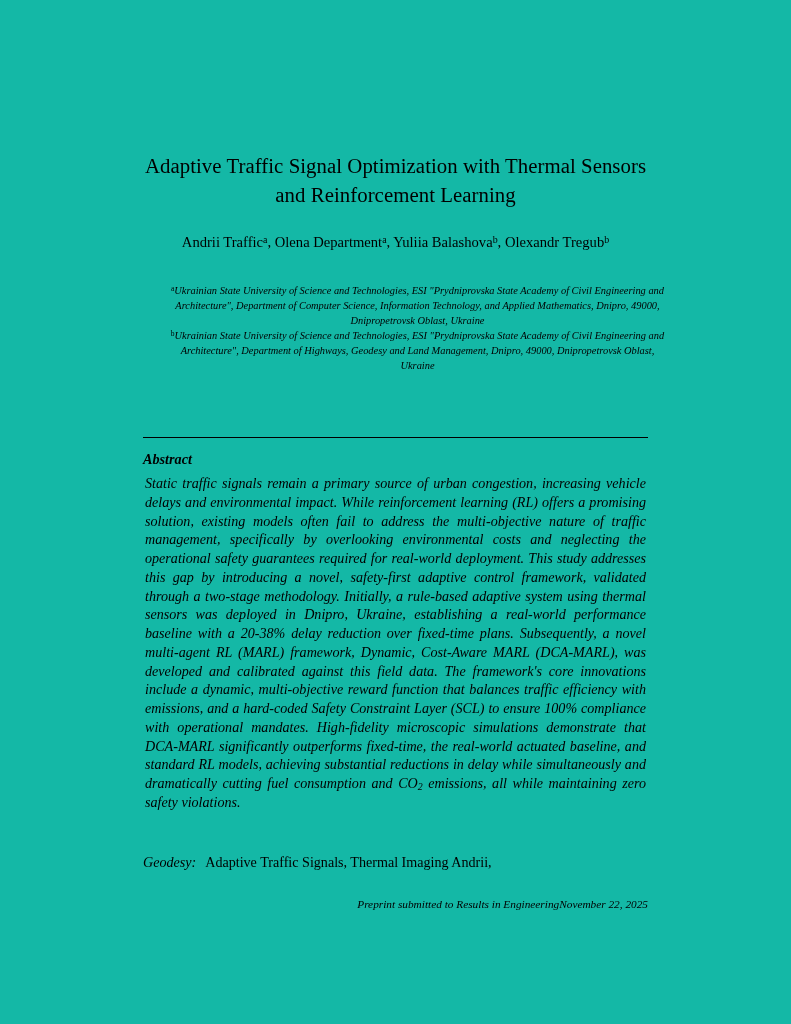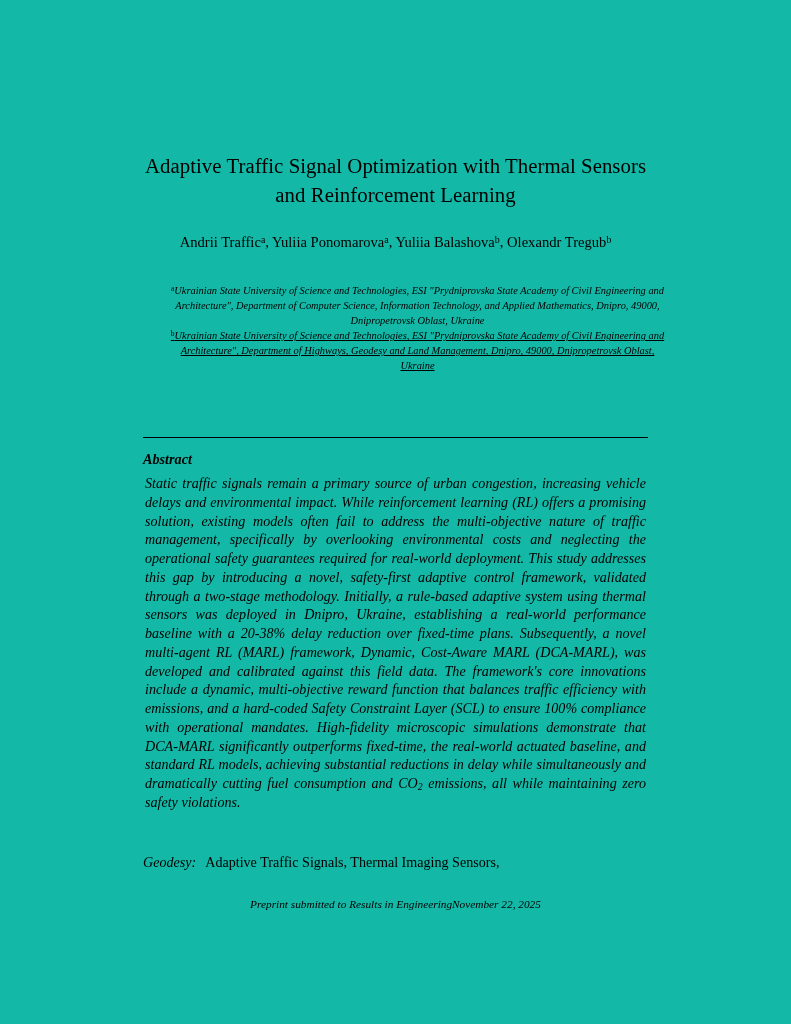--- a/index.html
+++ b/index.html
@@ -61,21 +61,21 @@
     line-height: 15.1px;
     text-align: center;
     font-style: italic;
   }
   .affil sup {
     font-size: 0.72em;
     vertical-align: 0.42em;
     line-height: 0;
     font-style: normal;
   }
-  .affil-2 { margin-top: 0px; text-decoration: underline; }
+  .affil-2 { margin-top: 0px; }
 
   
   .rule {
     position: absolute;
     left: 143px;
     width: 505px;
     height: 1px;
     background: #000000;
     top: 437px;
   }
@@ -117,51 +117,51 @@
   
   .footer {
     position: absolute;
     left: 143px;
     width: 505px;
     top: 896px;
     font-size: 11.3px;
     font-style: italic;
     line-height: 16px;
     display: flex;
-    justify-content: center;
+    justify-content: flex-end;
     align-items: baseline;
   }
 </style>
 </head>
 <body>
 
 <div class="page">
 
   <div class="col title-block">
     <div class="title">Adaptive Traffic Signal Optimization with Thermal Sensors and Reinforcement Learning</div>
   </div>
 
   <div class="col authors-block">
-    <div class="authors"><span>Andrii Traffic</span><sup>a</sup><span>, Yuliia Ponomarova</span><sup>a</sup><span>, Yuliia Balashova</span><sup>b</sup><span>, Olexandr Tregub</span><sup>b</sup></div>
+    <div class="authors"><span>Andrii Traffic</span><sup>a</sup><span>, Olena Department</span><sup>a</sup><span>, Yuliia Balashova</span><sup>b</sup><span>, Olexandr Tregub</span><sup>b</sup></div>
   </div>
 
   <div class="col affil-block">
     <div class="affil affil-1"><sup>a</sup><span>Ukrainian State University of Science and Technologies, ESI "Prydniprovska State Academy of Civil Engineering and Architecture", Department of Computer Science, Information Technology, and Applied Mathematics, Dnipro, 49000, Dnipropetrovsk Oblast, Ukraine</span></div>
     <div class="affil affil-2"><sup>b</sup><span>Ukrainian State University of Science and Technologies, ESI "Prydniprovska State Academy of Civil Engineering and Architecture", Department of Highways, Geodesy and Land Management, Dnipro, 49000, Dnipropetrovsk Oblast, Ukraine</span></div>
   </div>
 
   <div class="rule"></div>
 
   <div class="col abstract-block">
     <div class="abstract-heading">Abstract</div>
     <p class="abstract-body"><span>Static traffic signals remain a primary source of urban congestion, increasing vehicle delays and environmental impact. While reinforcement learning (RL) offers a promising solution, existing models often fail to address the multi-objective nature of traffic management, specifically by overlooking environmental costs and neglecting the operational safety guarantees required for real-world deployment. This study addresses this gap by introducing a novel, safety-first adaptive control framework, validated through a two-stage methodology. Initially, a rule-based adaptive system using thermal sensors was deployed in Dnipro, Ukraine, establishing a real-world performance baseline with a 20-38% delay reduction over fixed-time plans. Subsequently, a novel multi-agent RL (MARL) framework, Dynamic, Cost-Aware MARL (DCA-MARL), was developed and calibrated against this field data. The framework's core innovations include a dynamic, multi-objective reward function that balances traffic efficiency with emissions, and a hard-coded Safety Constraint Layer (SCL) to ensure 100% compliance with operational mandates. High-fidelity microscopic simulations demonstrate that DCA-MARL significantly outperforms fixed-time, the real-world actuated baseline, and standard RL models, achieving substantial reductions in delay while simultaneously and dramatically cutting fuel consumption and CO</span><sub>2</sub><span> emissions, all while maintaining zero safety violations.</span></p>
   </div>
 
   <div class="col keywords-block">
-    <p class="keywords"><span class="kw-label">Geodesy:</span><span class="kw-gap"></span><span>Adaptive Traffic Signals, Thermal Imaging Sensors,</span></p>
+    <p class="keywords"><span class="kw-label">Geodesy:</span><span class="kw-gap"></span><span>Adaptive Traffic Signals, Thermal Imaging Andrii,</span></p>
   </div>
 
   <div class="footer">
     <span>Preprint submitted to Results in Engineering</span>
     <span>November 22, 2025</span>
   </div>
 
 </div>
 
 </body></html>

